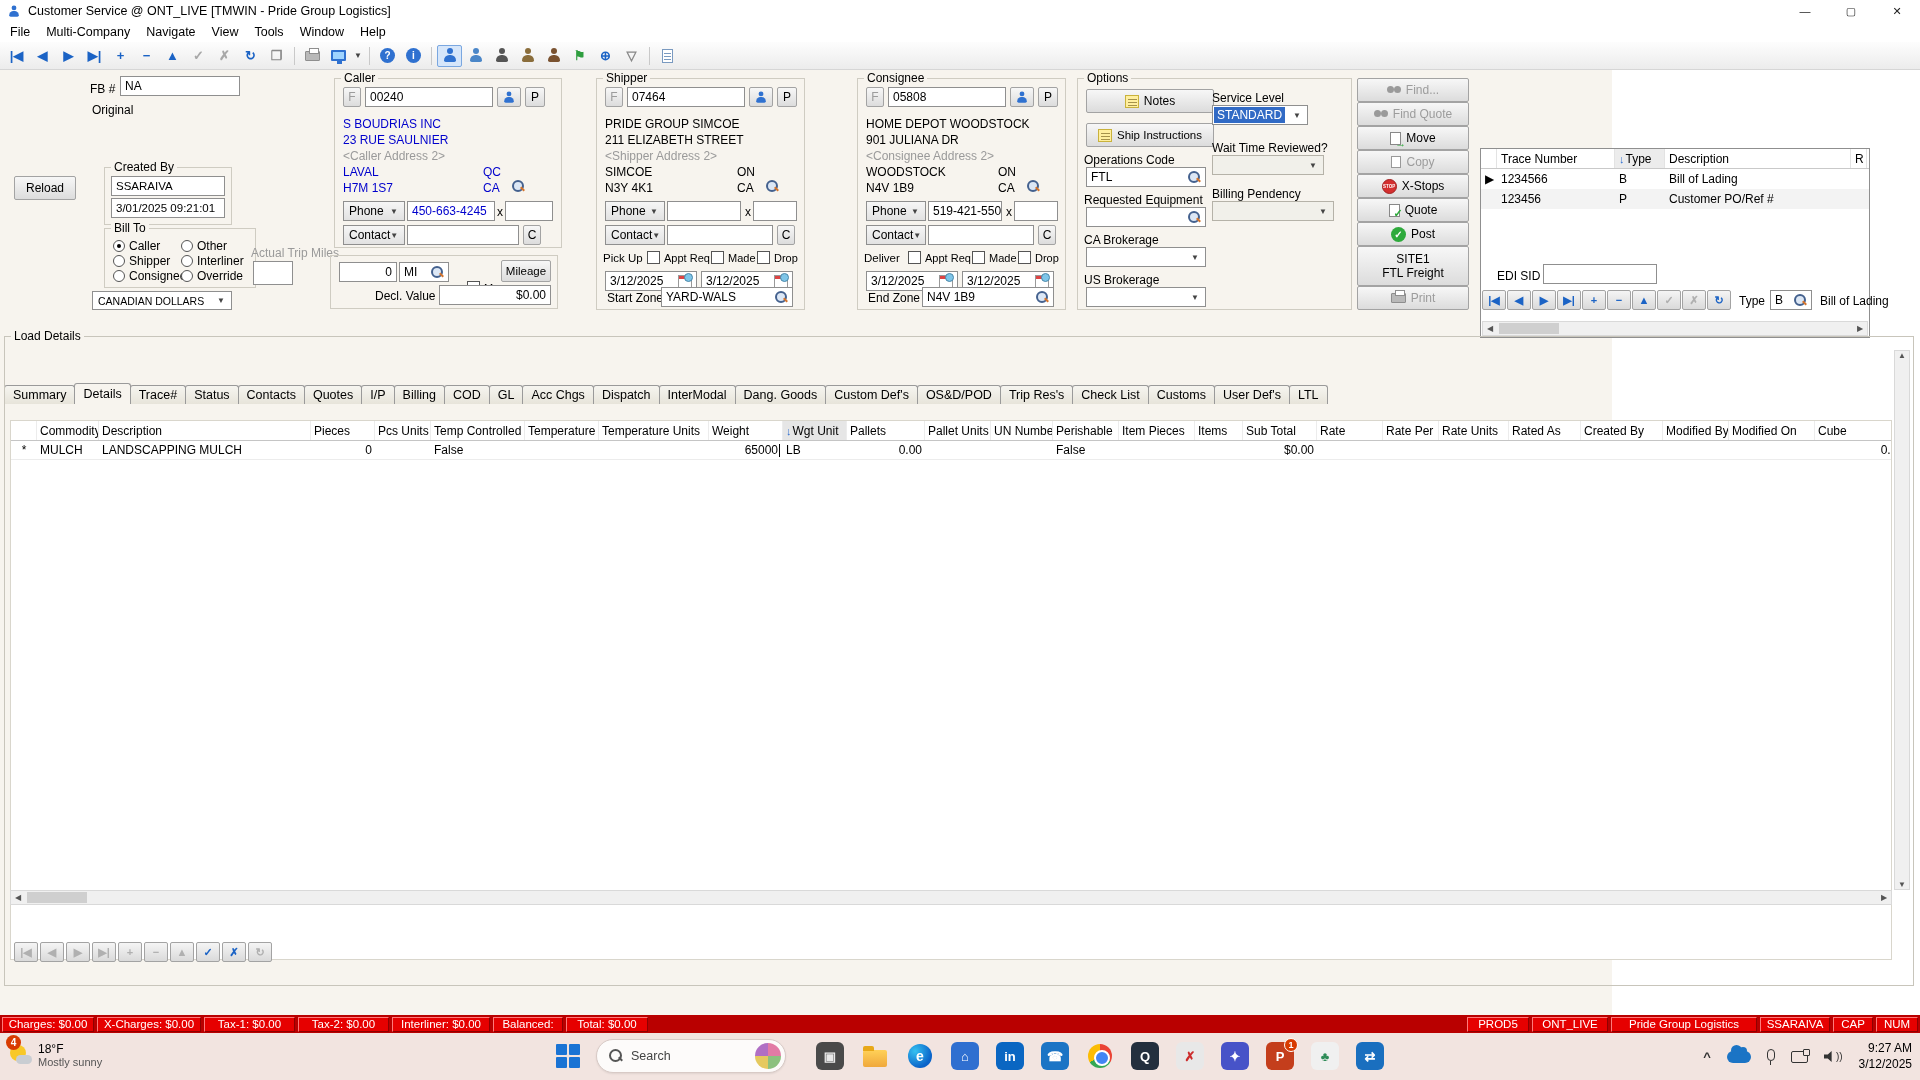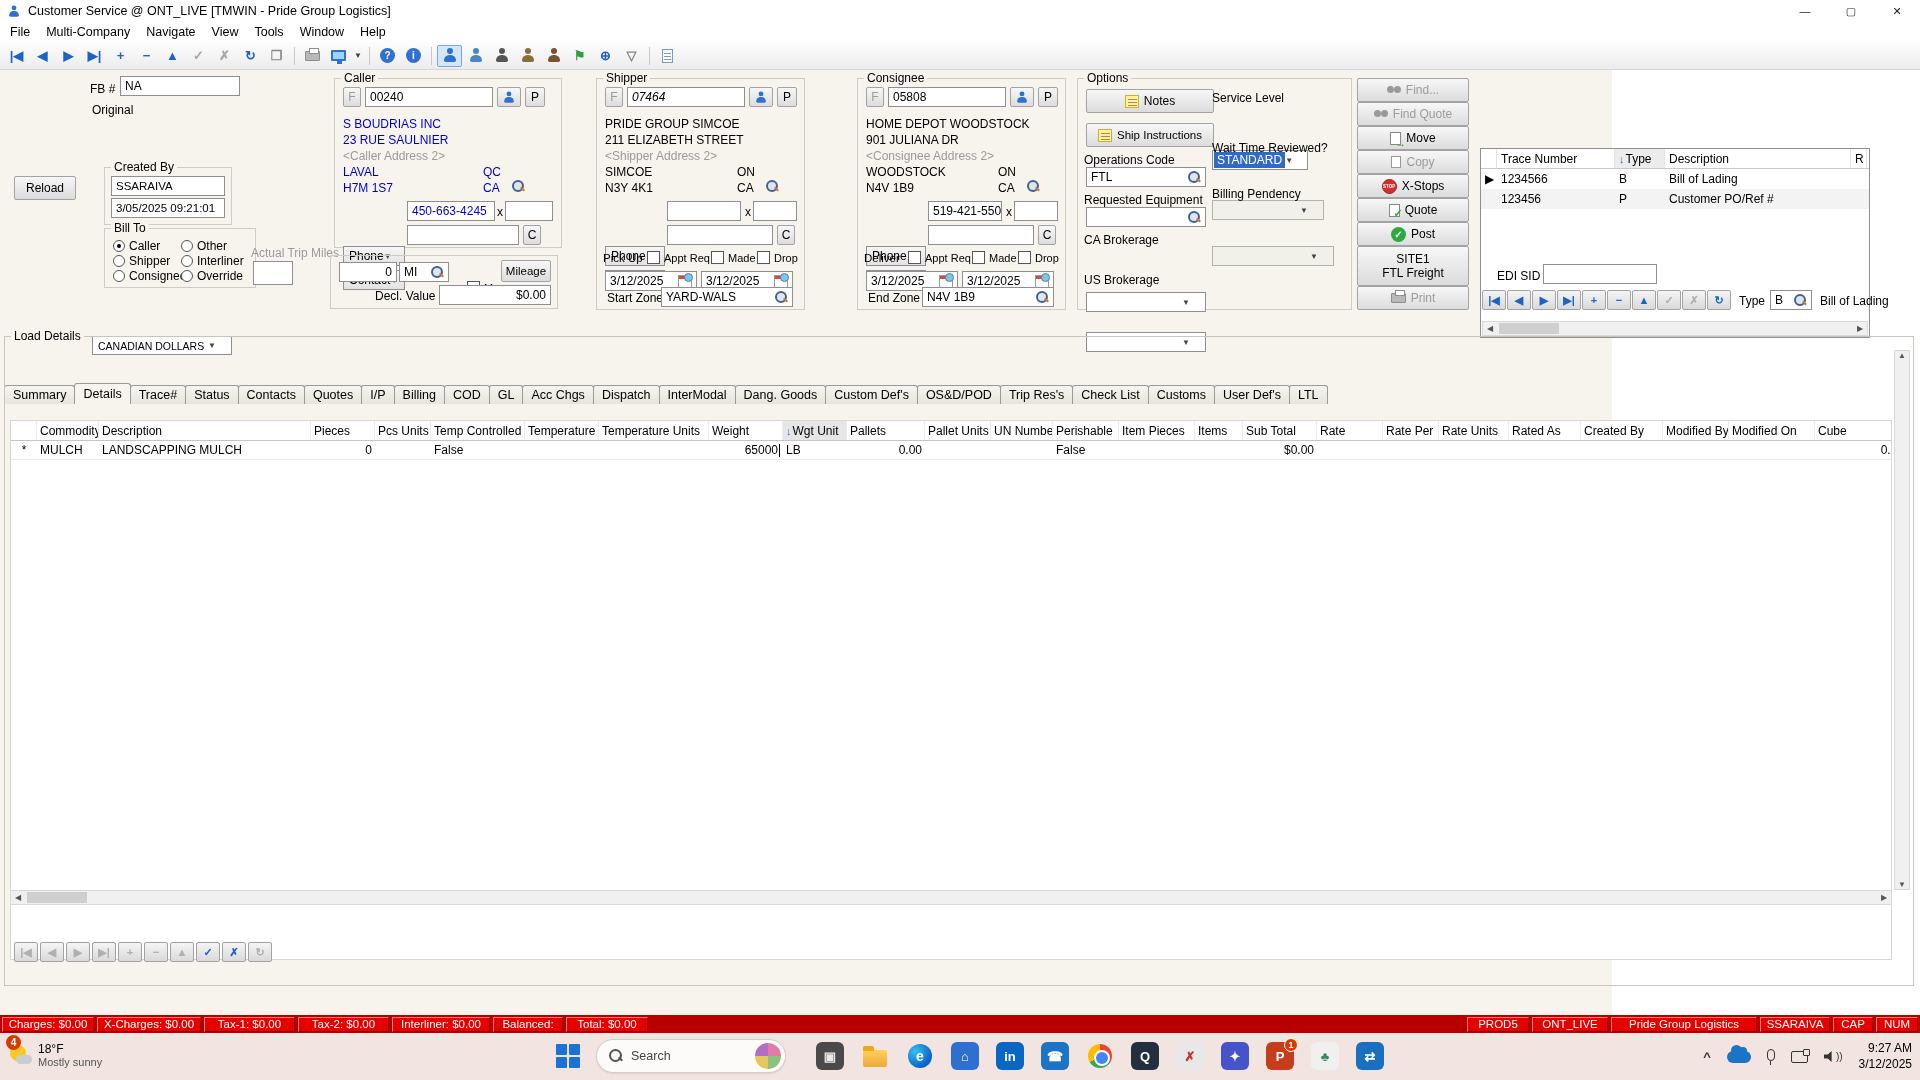--- a/index.html
+++ b/index.html
@@ -33,21 +33,21 @@
 
   
   #content { position:absolute; left:0; top:70px; width:1612px; height:945px; background:#f7f4ee; }
   .fs { position:absolute; border:1px solid #cfccc2; }
   .fs > .lg { position:absolute; top:-8px; left:6px; background:#f7f4ee; padding:0 3px; font-size:12px; white-space:nowrap; }
   .tin { position:absolute; border:1px solid #8f8f8f; background:#fff; font-size:12px; padding:0 4px; display:flex; align-items:center; overflow:hidden; white-space:nowrap; }
   .tin.right { justify-content:flex-end; }
   .tin.ro { background:#fff; }
   .btn { position:absolute; display:flex; align-items:center; justify-content:center; gap:5px; border:1px solid #a3a3a3; background:linear-gradient(#f7f7f7,#dcdcdc); font-size:12px; border-radius:2px; }
   .btn.disabled { color:#9c9c9c; }
-  .combo { position:absolute; border:1px solid #8f8f8f; background:linear-gradient(#f6f6f6,#e2e2e2); display:flex; align-items:center; justify-content:space-between; padding:0 15px 0 5px; font-size:12px;margin-top:45px; }
+  .combo { position:absolute; border:1px solid #8f8f8f; background:linear-gradient(#f6f6f6,#e2e2e2); display:flex; align-items:center; justify-content:space-between; padding:0 6px 0 5px; font-size:12px; }
   .combo.white { background:#fff; }
   .combo.dim { background:#f1f0ea; border-color:#b5b2a8; }
   .chev { font-size:8px; color:#444; }
   .lbl { position:absolute; font-size:12px; white-space:nowrap; }
   .lbl.gray { color:#9a9a9a; }
   .blue { color:#0000cc; }
   .addr-line { position:absolute; font-size:12px; white-space:nowrap; }
   .chk { display:flex; align-items:center; gap:4px; position:absolute; font-size:11px; white-space:nowrap; }
   .chk .box { width:13px; height:13px; background:#fff; border:1px solid #555; flex:0 0 auto; }
   .radio { display:flex; align-items:center; gap:4px; position:absolute; font-size:12px; white-space:nowrap; }
@@ -235,21 +235,21 @@
 
     <span class="lbl" style="left:90px; top:12px;">FB #</span>
     <div class="tin" style="left:120px; top:6px; width:120px; height:20px;">NA</div>
     <span class="lbl" style="left:92px; top:33px;">Original</span>
 
     <div class="btn" style="left:14px; top:106px; width:62px; height:24px;">Reload</div>
 
     <div class="fs" style="left:104px; top:97px; width:128px; height:58px;">
       <span class="lg">Created By</span>
       <div class="tin ro" style="left:6px; top:8px; width:114px; height:20px; font-size:11.5px;">SSARAIVA</div>
-      <div class="tin ro" style="left:6px; top:30px; width:114px; height:20px; font-size:11.5px;">3/05/2025 09:21:01</div>
+      <div class="tin ro" style="left:6px; top:30px; width:114px; height:20px; font-size:11.5px;">3/01/2025 09:21:01</div>
     </div>
 
     <div class="fs" style="left:104px; top:158px; width:152px; height:60px;">
       <span class="lg">Bill To</span>
       <div id="billto-radios">
           <label class="radio checked" style="left: 8px; top: 10px;">
             <span class="dot"></span>
             <span>Caller</span>
           </label>
           <label class="radio" style="left: 76px; top: 10px;">
@@ -325,21 +325,21 @@
           <span>Man</span>
         </label>
       <div class="btn" style="left:170px; top:4px; width:50px; height:22px; font-size:11.5px;">Mileage</div>
       <span class="lbl" style="left:44px; top:33px;">Decl. Value</span>
       <div class="tin right" style="left:108px; top:29px; width:112px; height:20px;">$0.00</div>
     </div>
 
     <div class="fs" style="left:596px; top:8px; width:209px; height:232px;">
       <span class="lg">Shipper</span>
       <div class="btn disabled" style="left:8px; top:8px; width:18px; height:20px;">F</div>
-      <div class="tin" style="left:30px; top:8px; width:118px; height:20px;font-style:italic;">07464</div>
+      <div class="tin" style="left:30px; top:8px; width:118px; height:20px;">07464</div>
       <div class="btn" style="left:152px; top:8px; width:24px; height:20px;">
           <span class="pico small" style="color:#2f71d0;"></span>
         </div>
       <div class="btn" style="left:180px; top:8px; width:20px; height:20px;">P</div>
       <span class="addr-line" style="left:8px; top:38px;">PRIDE GROUP SIMCOE</span>
       <span class="addr-line" style="left:8px; top:54px;">211 ELIZABETH STREET</span>
       <span class="addr-line" style="left:8px; top:70px; color:#9a9a9a;">&lt;Shipper Address 2&gt;</span>
       <span class="addr-line" style="left:8px; top:86px;">SIMCOE</span>
       <span class="addr-line" style="left:140px; top:86px;">ON</span>
       <span class="addr-line" style="left:8px; top:102px;">N3Y 4K1</span>

